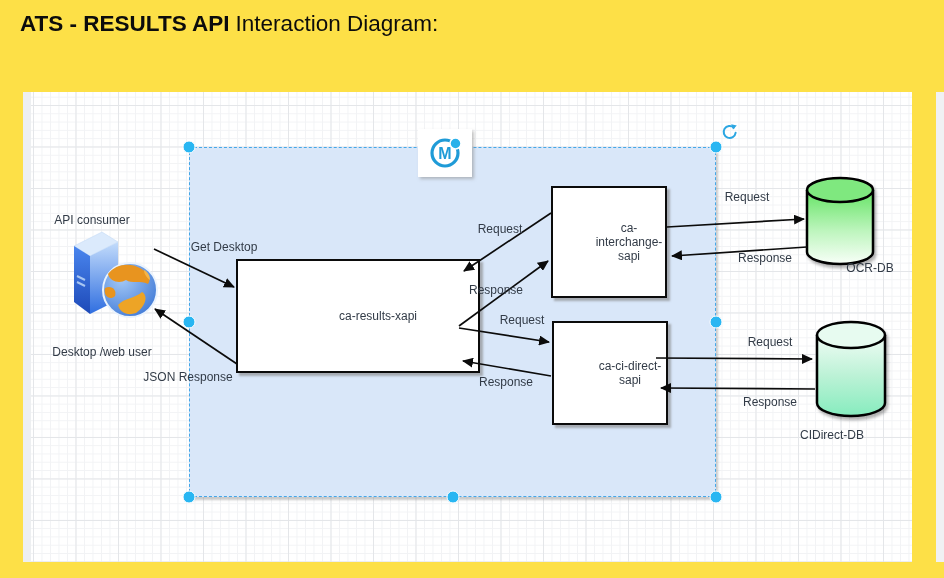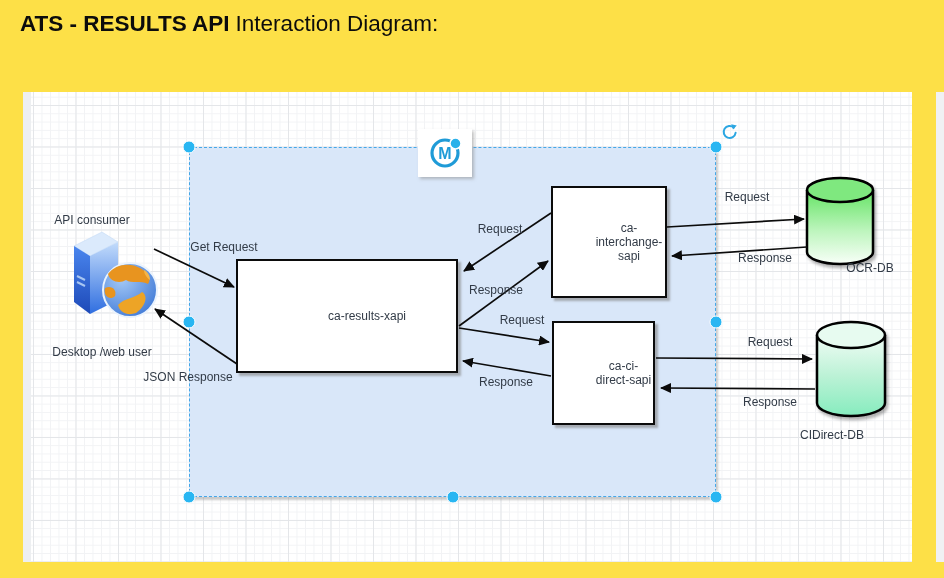--- a/index.html
+++ b/index.html
@@ -87,27 +87,27 @@
       <line x1="17" y1="54" x2="25" y2="58" stroke="#a8c6f2" stroke-width="2"></line>
       <line x1="17" y1="60" x2="25" y2="64" stroke="#a8c6f2" stroke-width="2"></line>
       <circle cx="70" cy="68" r="27" fill="url(#gOcean)" stroke="#eaf3fd" stroke-width="2"></circle>
       <path d="M48,52 C55,42 70,40 80,46 C88,50 92,57 88,62 C80,58 72,62 66,58 C60,62 50,60 48,52 Z" fill="#e8941f"></path>
       <path d="M45,66 C52,63 57,68 55,74 C50,79 43,74 45,66 Z" fill="#e8941f"></path>
       <path d="M58,83 C64,76 76,76 82,70 C89,74 85,85 76,91 C68,94 60,91 58,83 Z" fill="#eda426"></path>
       <path d="M84,48 C88,50 90,54 90,58 C87,56 84,52 84,48 Z" fill="#f3b54a"></path>
     </g>
   </svg>
 
-  <div class="node" style="left:236px;top:259px;width:222px;height:114px;">
+  <div class="node" style="left:236px;top:259px;width:244px;height:114px;">
     <span>ca-results-xapi</span>
   </div>
   <div class="node" style="left:551px;top:186px;width:116px;height:112px;">
     <span>ca-interchange-sapi</span>
   </div>
-  <div class="node" style="left:552px;top:321px;width:103px;height:104px;">
+  <div class="node" style="left:552px;top:321px;width:116px;height:104px;">
     <span>ca-ci-direct-sapi</span>
   </div>
 
   <svg class="abs" style="left:804px;top:174px;pointer-events:auto;filter:drop-shadow(2px 3px 1.5px rgba(0,0,0,0.3));" width="72" height="94" viewBox="0 0 72 94">
     <defs>
       <linearGradient id="gOcr" x1="0" y1="0" x2="0" y2="1">
         <stop offset="0" stop-color="#64e364"></stop>
           <stop offset="0.55" stop-color="#bdf5bd"></stop>
           <stop offset="1" stop-color="#f8fff8"></stop>
       </linearGradient>
@@ -143,21 +143,21 @@
       <line x1="551" y1="376" x2="463" y2="361" marker-end="url(#arr)"></line>
       <line x1="667" y1="227" x2="804" y2="219" marker-end="url(#arr)"></line>
       <line x1="807" y1="247" x2="672" y2="256" marker-end="url(#arr)"></line>
       <line x1="656" y1="358" x2="812" y2="359" marker-end="url(#arr)"></line>
       <line x1="815" y1="389" x2="661" y2="388" marker-end="url(#arr)"></line>
     </g>
   </svg>
 
   <div class="flabel" style="left:92px;top:220px;">API consumer</div>
   <div class="flabel" style="left:102px;top:352px;">Desktop /web user</div>
-  <div class="flabel" style="left:224px;top:247px;">Get Request</div>
+  <div class="flabel" style="left:224px;top:247px;">Get Desktop</div>
   <div class="flabel" style="left:188px;top:377px;">JSON Response</div>
   <div class="flabel" style="left:500px;top:229px;">Request</div>
   <div class="flabel" style="left:496px;top:290px;">Response</div>
   <div class="flabel" style="left:522px;top:320px;">Request</div>
   <div class="flabel" style="left:506px;top:382px;">Response</div>
   <div class="flabel" style="left:747px;top:197px;">Request</div>
   <div class="flabel" style="left:765px;top:258px;">Response</div>
   <div class="flabel" style="left:770px;top:342px;">Request</div>
   <div class="flabel" style="left:770px;top:402px;">Response</div>
   <div class="flabel" style="left:830px;top:268px;margin-left:40px;">OCR-DB</div>

